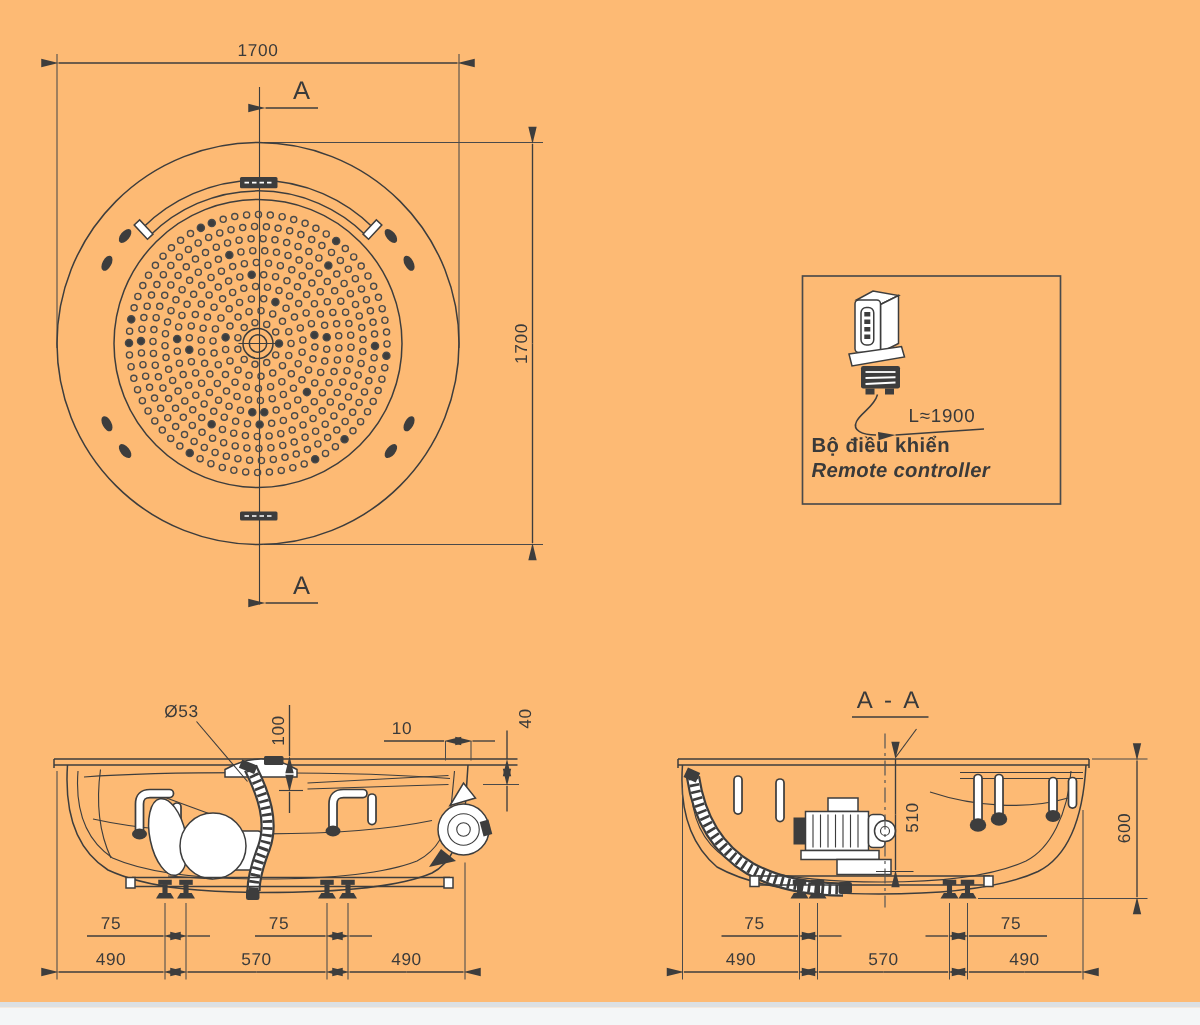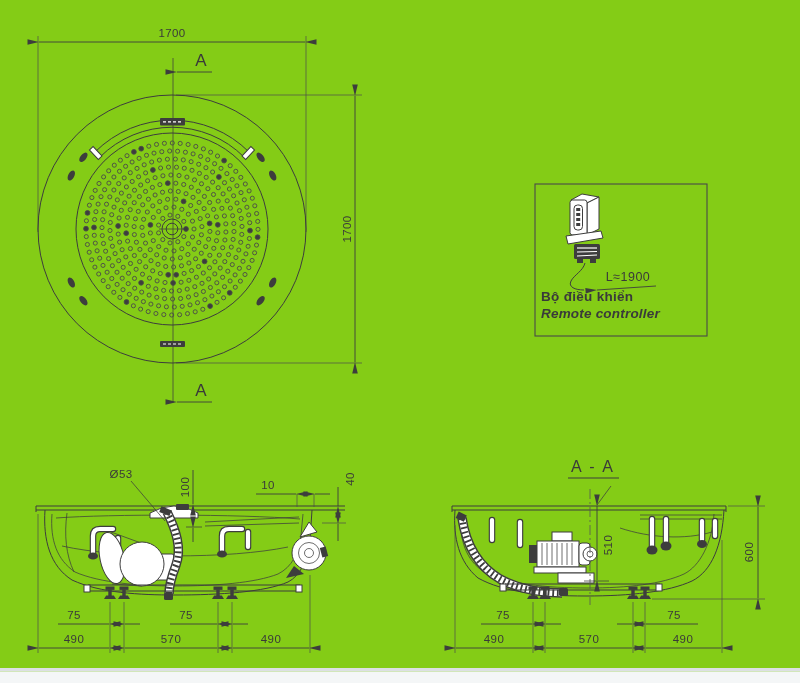--- a/index.html
+++ b/index.html
@@ -1,16 +1,16 @@
 <!DOCTYPE html>
 <html><head>
 <meta charset="utf-8">
 <style>
   html,body{margin:0;padding:0;background:#fff;}
-  .canvas{position:relative;width:800px;height:683px;background:#84cc16;overflow:hidden;
+  .canvas{position:relative;width:800px;height:683px;background:#fdba74;overflow:hidden;
           font-family:"Liberation Sans", sans-serif;text-decoration:underline;}
   svg{position:absolute;left:0;top:0;}
   svg text{font-family:"Liberation Sans", sans-serif;fill:#3a3a3a;}
   .dim{font-size:11.5px;letter-spacing:.4px;}
   .big{font-size:17px;}
   .ttl{font-size:16px;letter-spacing:2px;}
   .vi{font-size:13.5px;font-weight:bold;letter-spacing:.3px;}
   .en{font-size:13.5px;font-weight:bold;font-style:italic;letter-spacing:.2px;}
   .cab{font-size:12.5px;letter-spacing:.5px;}
   .ln{stroke:#3d3d3d;fill:none;stroke-width:1;}

